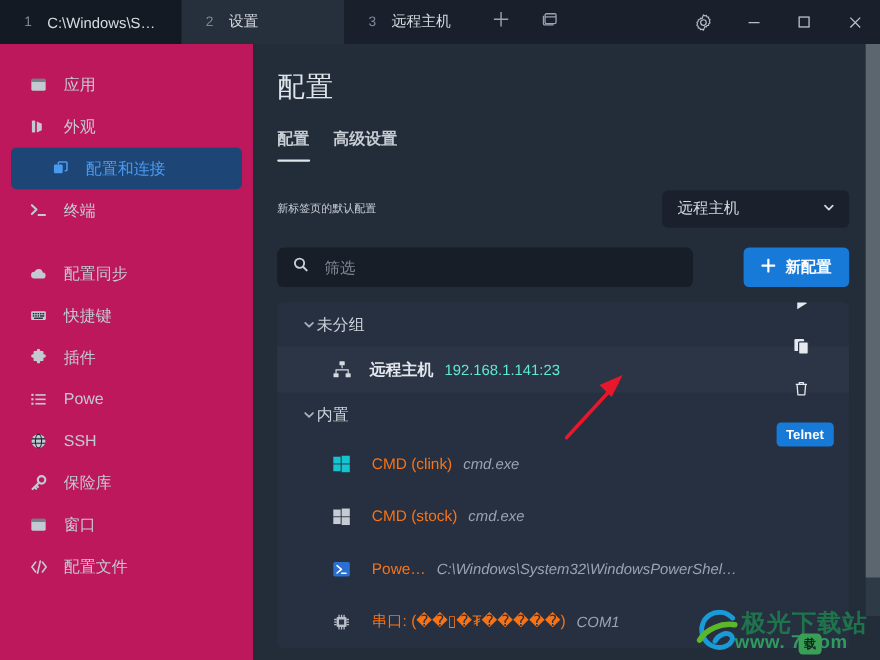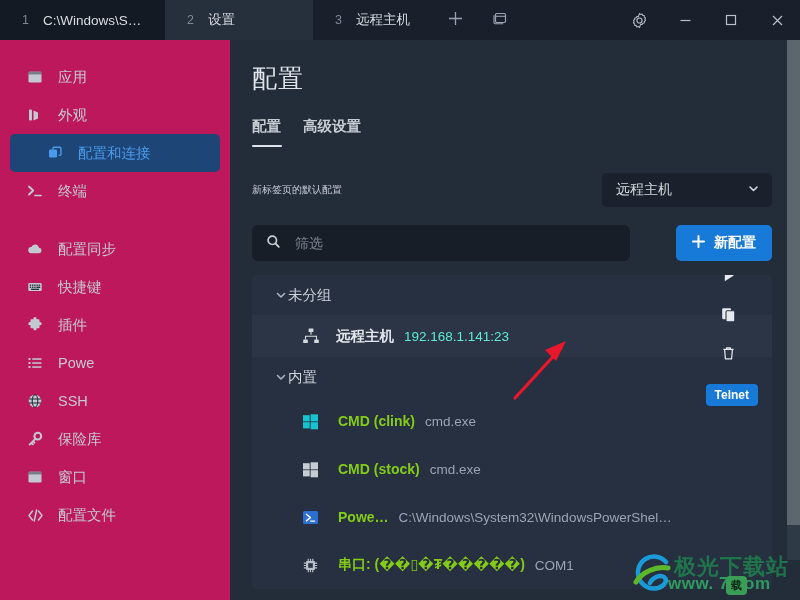--- a/index.html
+++ b/index.html
@@ -153,22 +153,22 @@
     background: #1779d8; color: #fff;
     font-size: 12px; font-weight: bold;
     padding: 4px 9px; border-radius: 4px;
     margin-left: 6px;
   }
   .builtin-row {
     height: 48px; display: flex; align-items: center;
     padding-left: 50px; gap: 0;
   }
   .bi-icon { width: 22px; display: flex; align-items: center; }
-  .bi-name { color: #84cc16; font-size: 14px; font-weight: bold; margin-left: 14px; white-space: nowrap; }
-  .bi-path { color: #9ba5b1; font-size: 13.5px; margin-left: 10px; white-space: nowrap; }
+  .bi-name { color: #f97316; font-size: 14px; font-weight: normal; margin-left: 14px; white-space: nowrap; }
+  .bi-path { color: #9ba5b1; font-size: 13.5px; margin-left: 10px; white-space: nowrap; font-style: italic; }
 
   
   .scrollbar {
     position: absolute; right: 0; top: 40px;
     width: 13px; height: 520px;
     background: #2e3a46;
   }
   .scrollbar .thumb {
     position: absolute; top: 0; left: 0;
     width: 13px; height: 485px; background: #5c666e;

